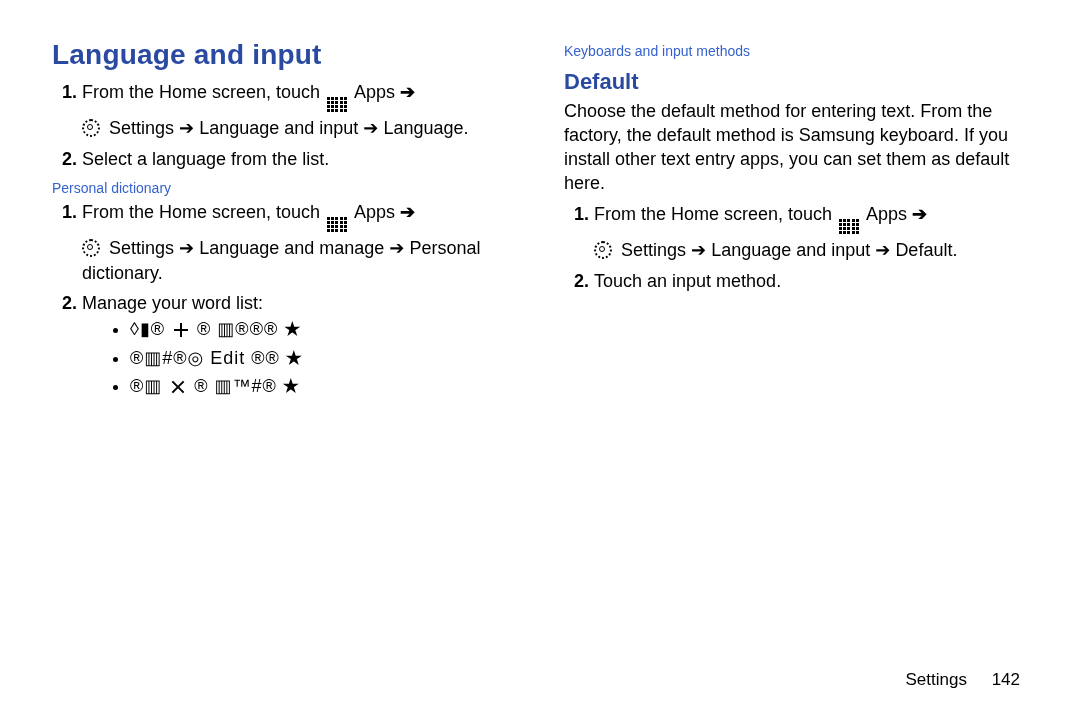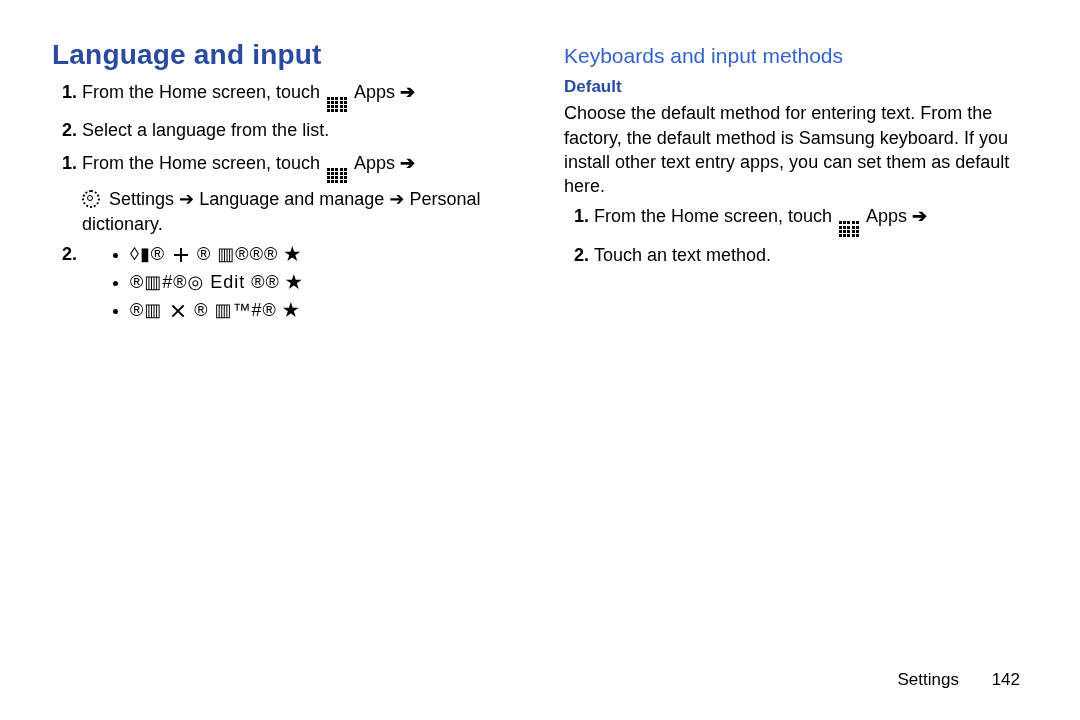--- a/index.html
+++ b/index.html
@@ -31,27 +31,27 @@
   h1.section-title {
     margin: 0 0 6px 0;
     font-size: 28px;
     font-weight: 900;
     color: #2a4aa2;
     font-family: Arial, Helvetica, sans-serif;
     letter-spacing: 0.2px;
   }
   h2.sub-title {
     margin: 2px 0 2px 0;
-    font-size: 21px;
+    font-size: 14px;
     font-weight: 400;
     color: #3462ce;
   }
   h3.minor-title {
     margin: 6px 0 2px 0;
-    font-size: 17px;
+    font-size: 22px;
     font-weight: 800;
     color: #2a4aa2;
   }
   p.body {
     margin: 0 0 6px 0;
   }
   ol.steps {
     margin: 0 0 8px 0;
     padding-left: 30px;
   }
@@ -131,21 +131,21 @@
   .star { font-weight: 900; }
 
   .footer {
     position: absolute;
     bottom: 28px;
     right: 60px;
     font-size: 17px;
   }
   .footer .pg {
     display: inline-block;
-    margin-left: 28px;
+    margin-left: 20px;
   }
 
   .step-sub {
     margin-top: 4px;
     padding-left: 0;
   }
 </style>
 </head>
 <body>
 
@@ -176,24 +176,29 @@
               <span></span>
               <span></span>
             <span></span>
               <span></span>
               <span></span>
               <span></span>
               <span></span>
           </span>
           <span class="bold">Apps</span>
           <span class="bold arrow">➔</span>
+          <div class="step-sub">
+            <span class="gear-icon"></span>
+            <span class="bold">Settings ➔ Language and input ➔ Language</span><span class="bold">.</span>
+          </div>
         </li>
         <li>Select a language from the list.</li>
       </ol>
 
+      <h2 class="sub-title">Personal dictionary</h2>
 
       <ol class="steps">
         <li>
           <span>From the Home screen, touch </span>
           <span class="apps-icon">
             <span></span>
               <span></span>
               <span></span>
               <span></span>
               <span></span>
@@ -214,20 +219,21 @@
               <span></span>
           </span>
           <span class="bold">Apps</span>
           <span class="bold arrow">➔</span>
           <div class="step-sub">
             <span class="gear-icon"></span>
             <span class="bold">Settings ➔ Language and manage ➔ Personal dictionary</span><span class="bold">.</span>
           </div>
         </li>
         <li>
+          <span>Manage your word list:</span>
           <ul class="bullets">
             <li class="glyphrow">
               <span>◊▮® </span>
               <span class="sym-plus"></span>
               <span> ® ▥®®®</span>
               <span class="star">★</span>
             </li>
             <li class="glyphrow">
               <span>®▥#®◎ </span>
               <span class="bold">Edit</span>
@@ -271,22 +277,26 @@
               <span></span>
               <span></span>
             <span></span>
               <span></span>
               <span></span>
               <span></span>
               <span></span>
           </span>
           <span class="bold">Apps</span>
           <span class="bold arrow">➔</span>
+          <div class="step-sub">
+            <span class="gear-icon"></span>
+            <span class="bold">Settings ➔ Language and input ➔ Default</span><span class="bold">.</span>
+          </div>
         </li>
-        <li>Touch an text method.</li>
+        <li>Touch an input method.</li>
       </ol>
     </div>
 
   </div>
 
   <div class="footer">
     <span>Settings</span>
     <span class="pg">142</span>
   </div>
 </div>

